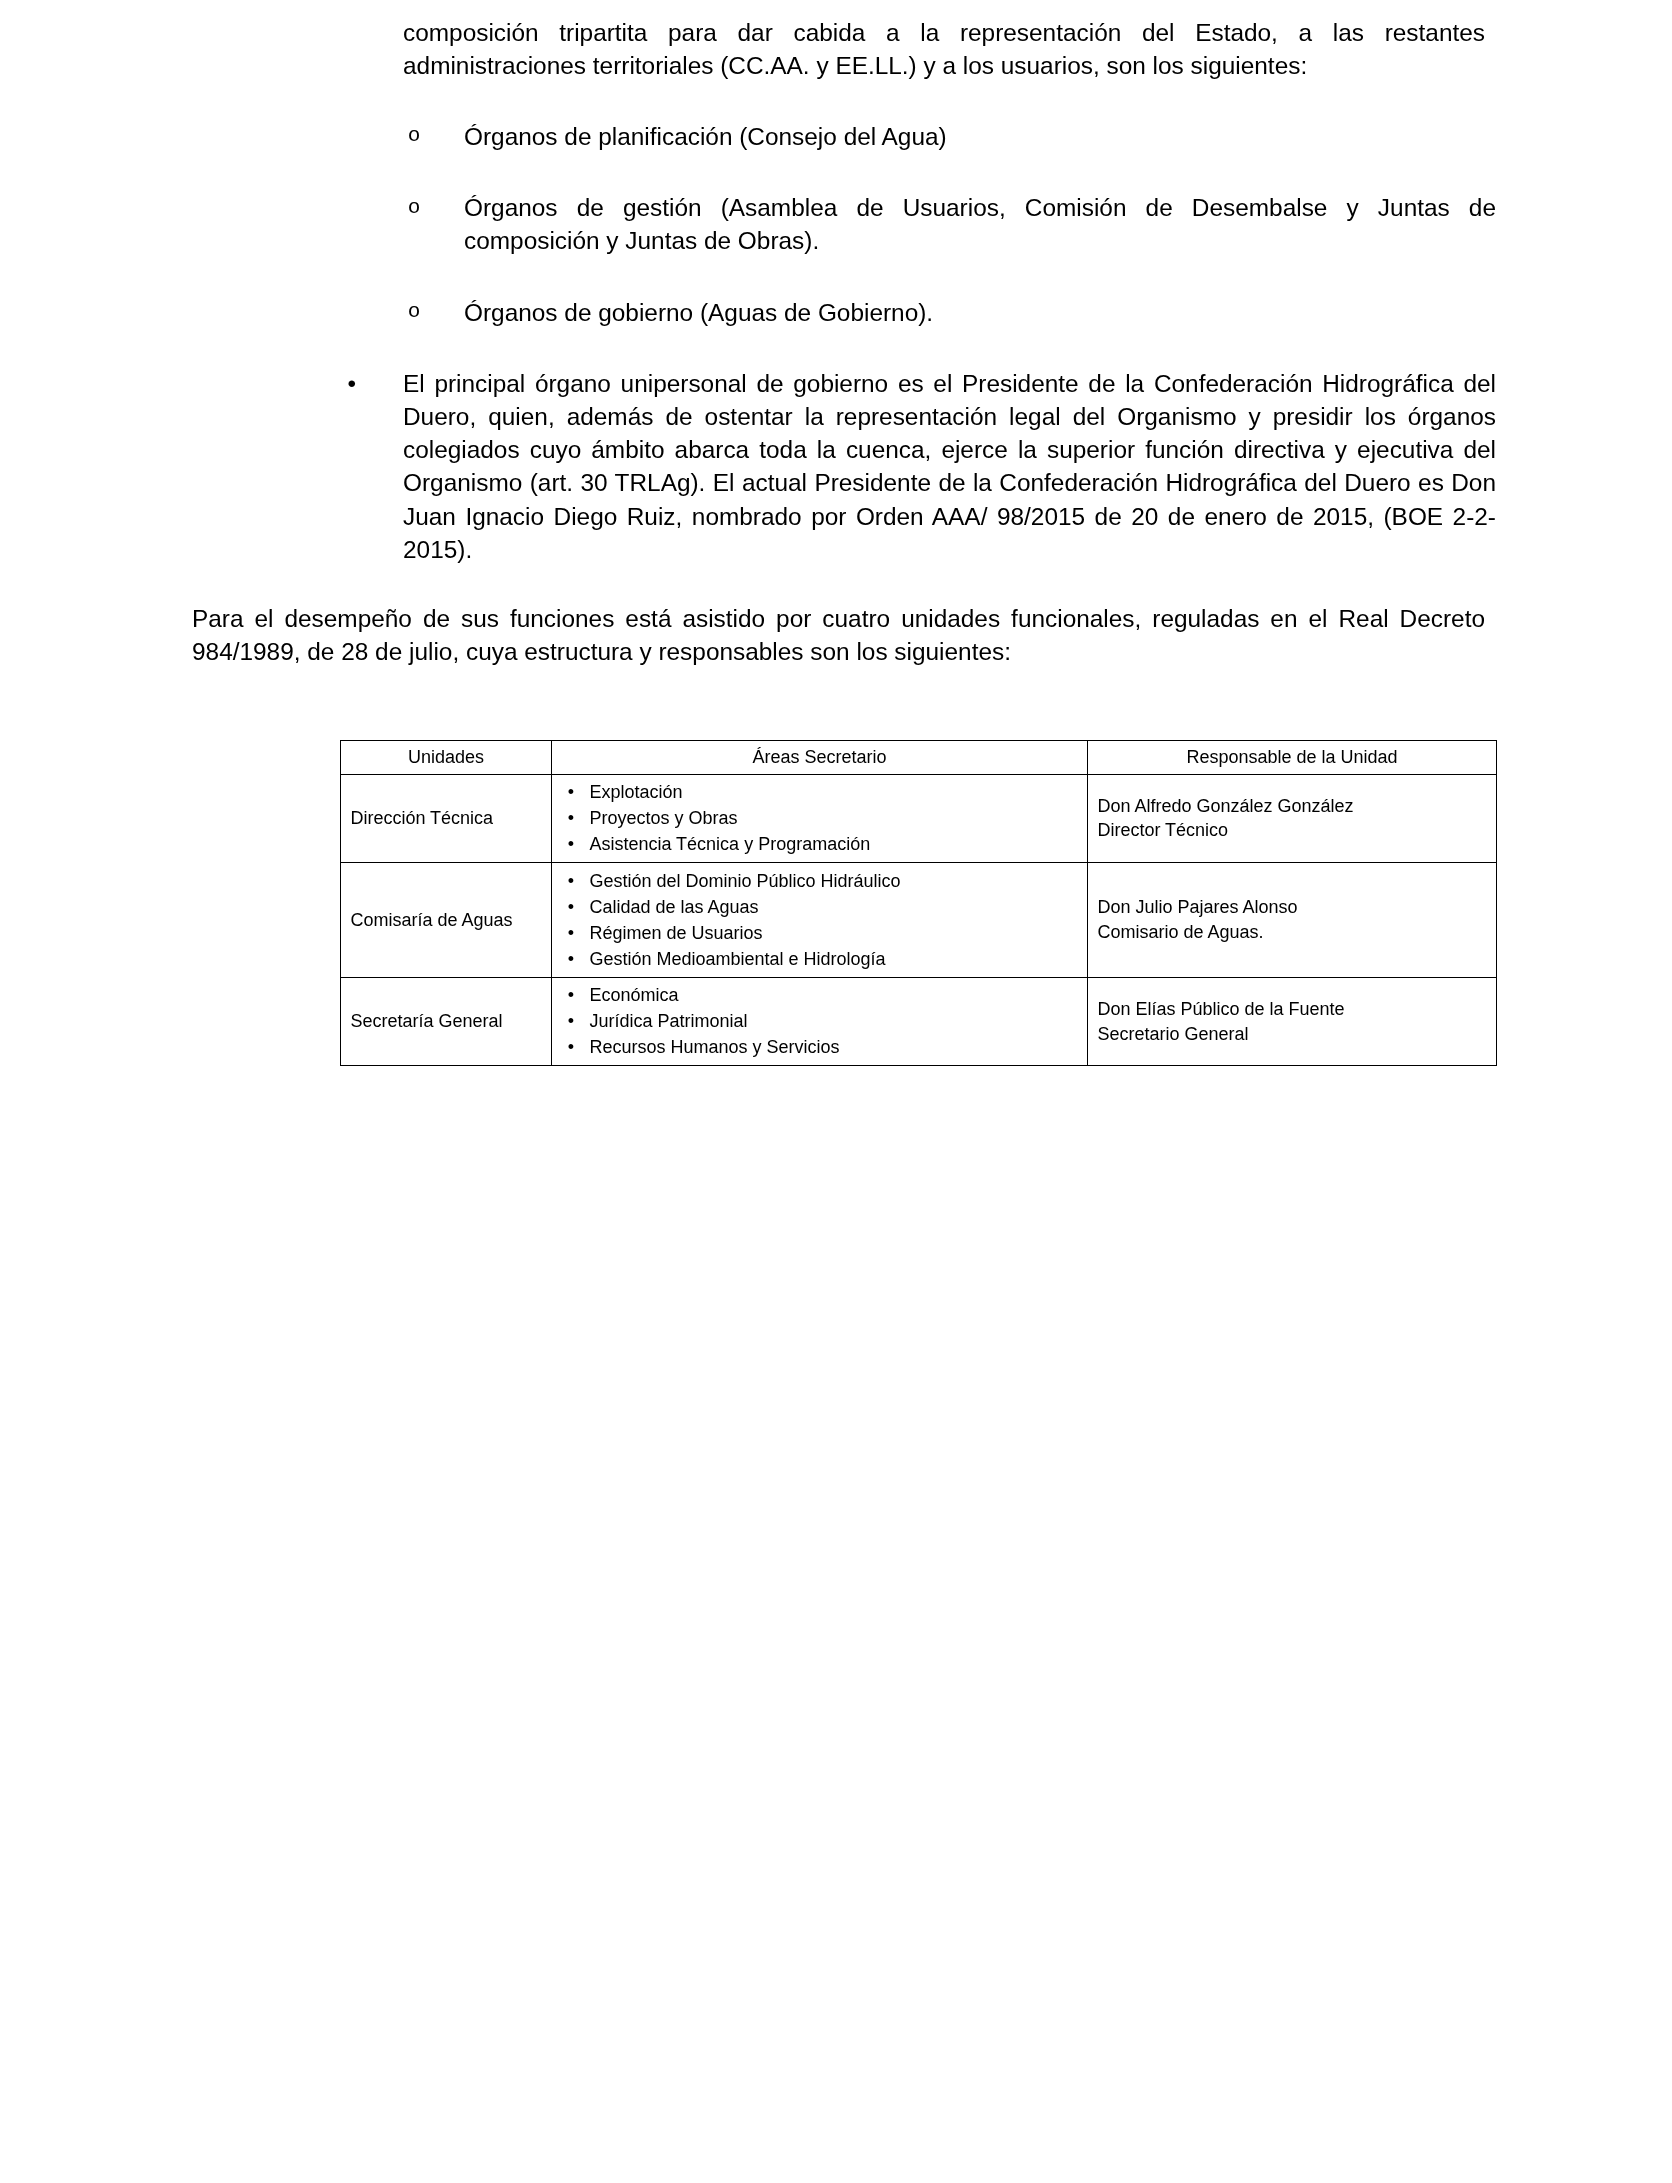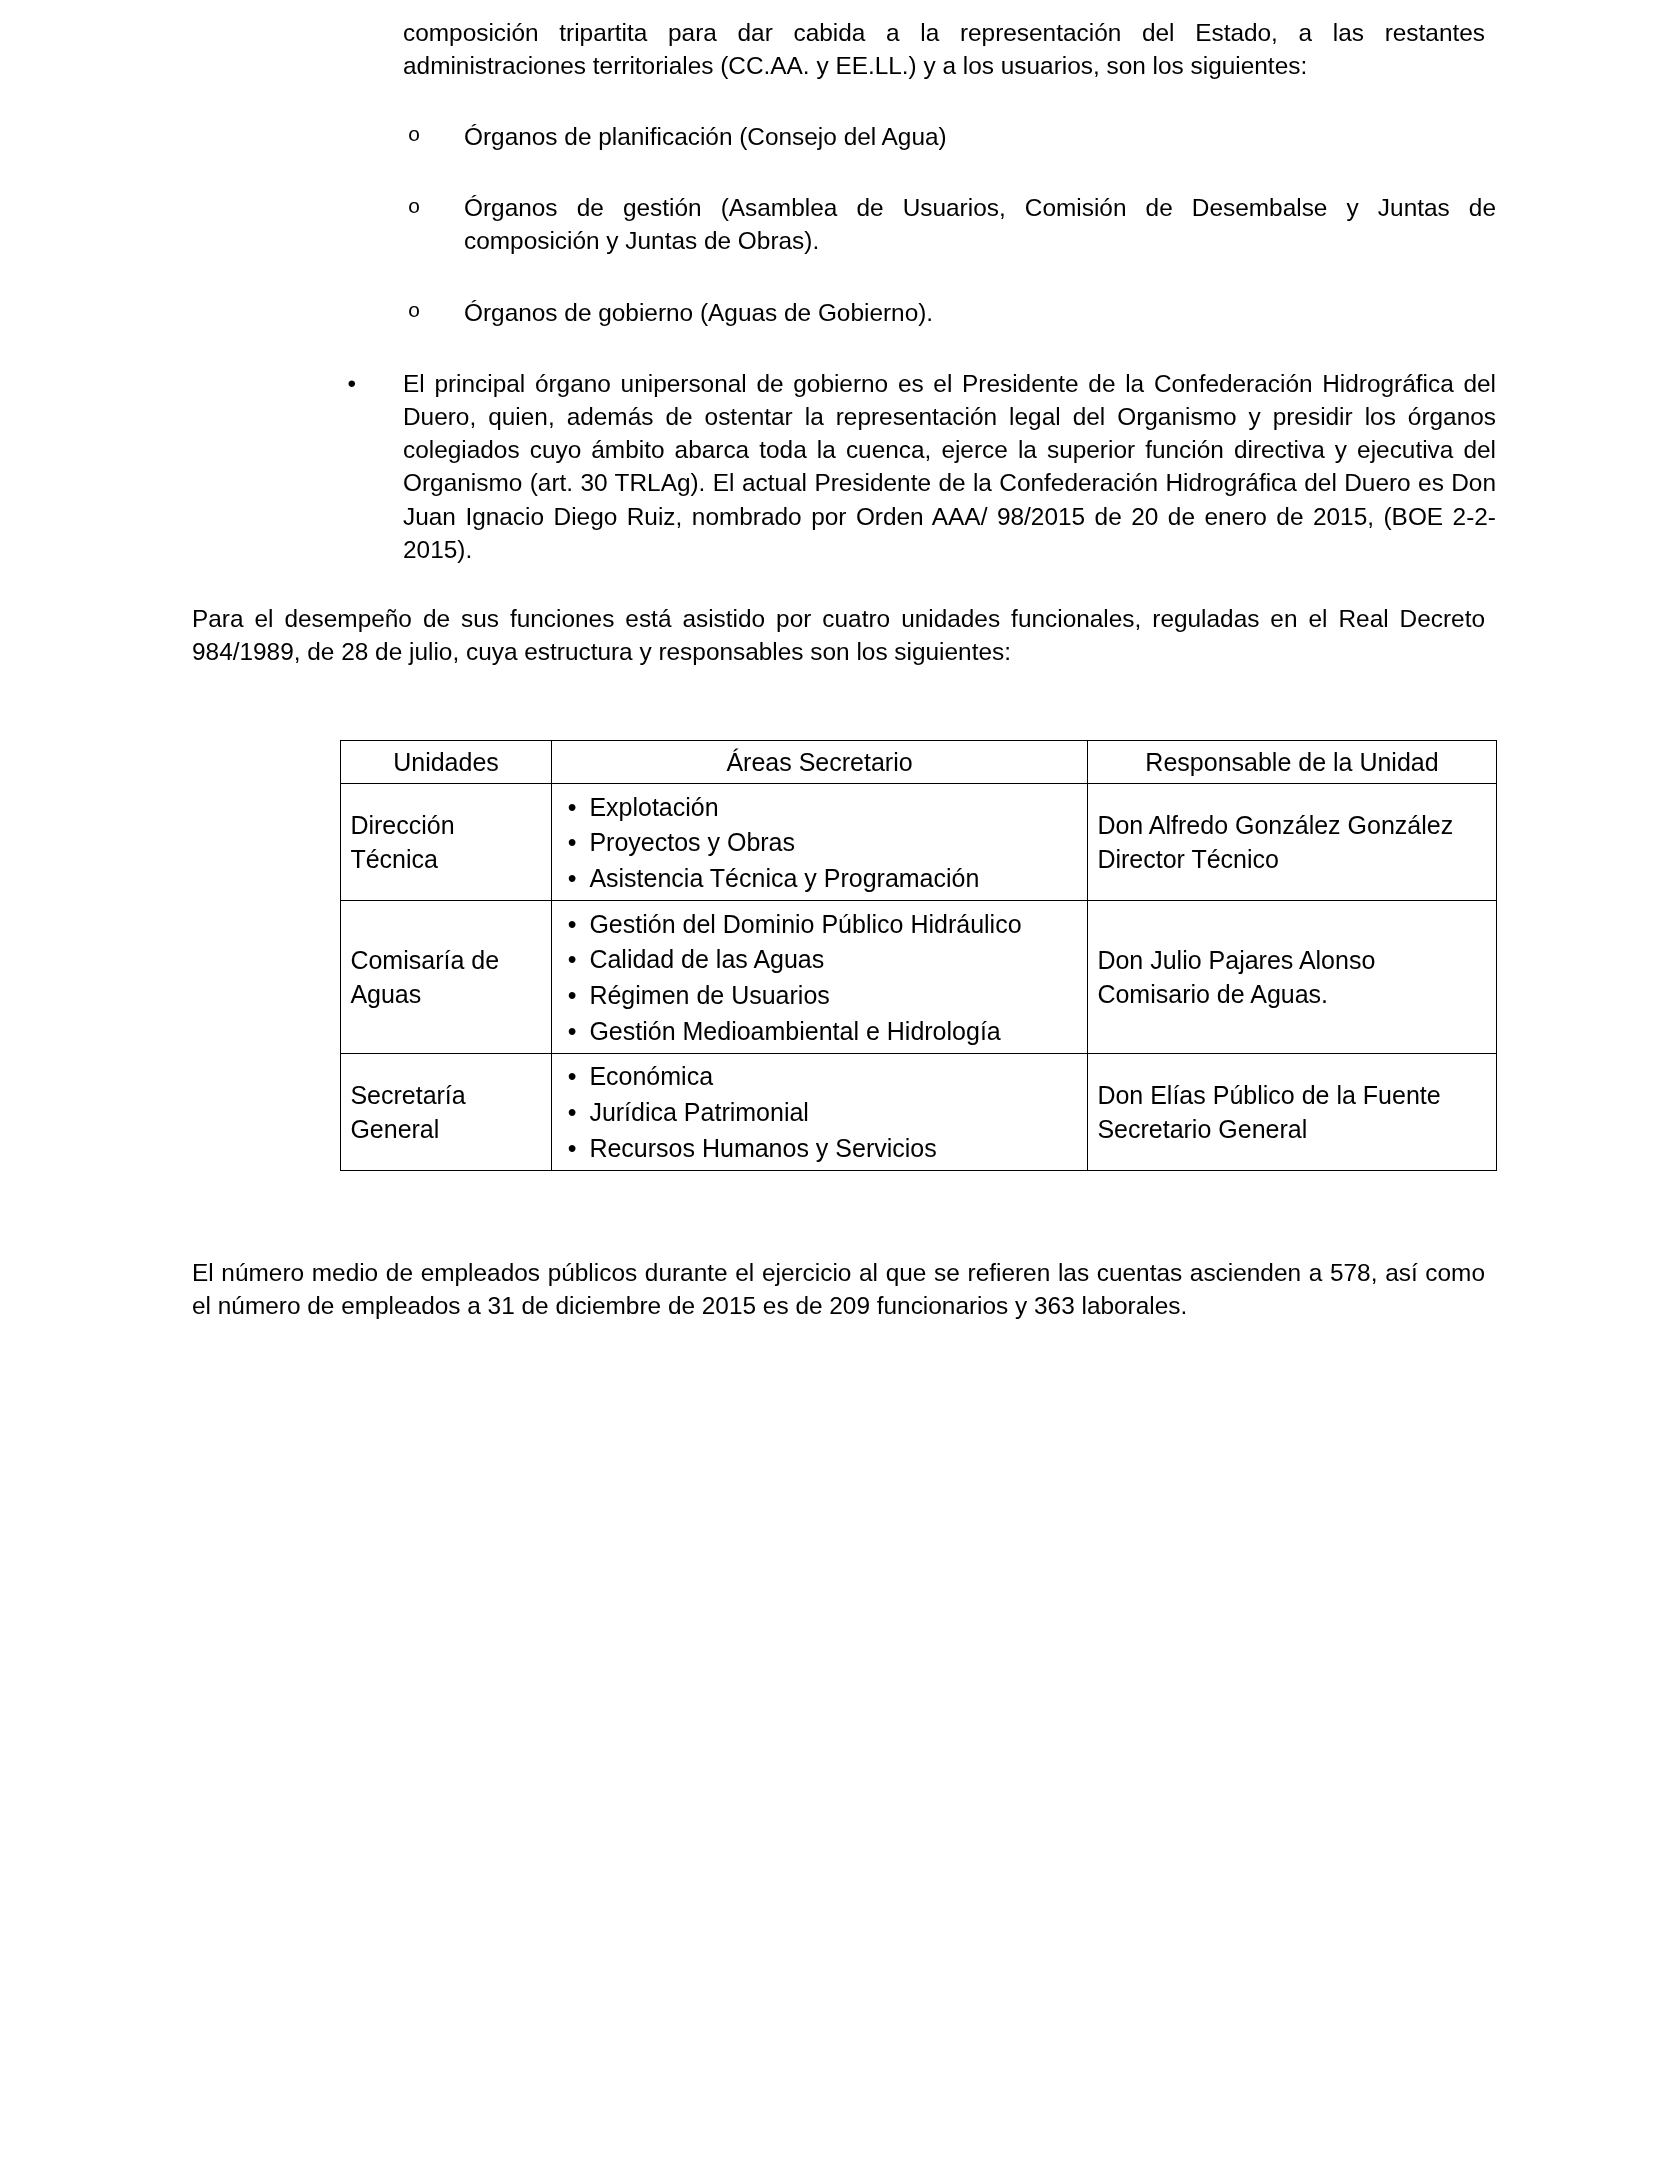--- a/index.html
+++ b/index.html
@@ -54,21 +54,21 @@
     top: 0;
   }
   .para-units {
     margin-top: 36px;
   }
   .units-table {
     border-collapse: collapse;
     table-layout: fixed;
     width: 1156px;
     margin: 72px 0 0 159px;
-    font-size: 25px;
+    font-size: 18px;
     line-height: 1.36;
   }
   .units-table th,
   .units-table td {
     border: 1.6px solid #000000;
     padding: 3.9px 9.4px;
     vertical-align: middle;
     text-align: left;
   }
   .units-table th {
@@ -178,17 +178,16 @@
           </td>
           <td>
             <div class="resp-line">Don Elías Público de la Fuente</div>
             <div class="resp-line">Secretario General</div>
           </td>
         </tr>
 
       </tbody>
     </table>
 
-    <p class="para closing">El número medio de empleados públicos durante el ejercicio al que se refieren las cuentas ascienden a 578, así como el número de empleados a 31 de diciembre de 2015 es de 209 funcionarios y 363 laborales.</p>
 
   </div>
 </div>
 
 
 </body></html>

